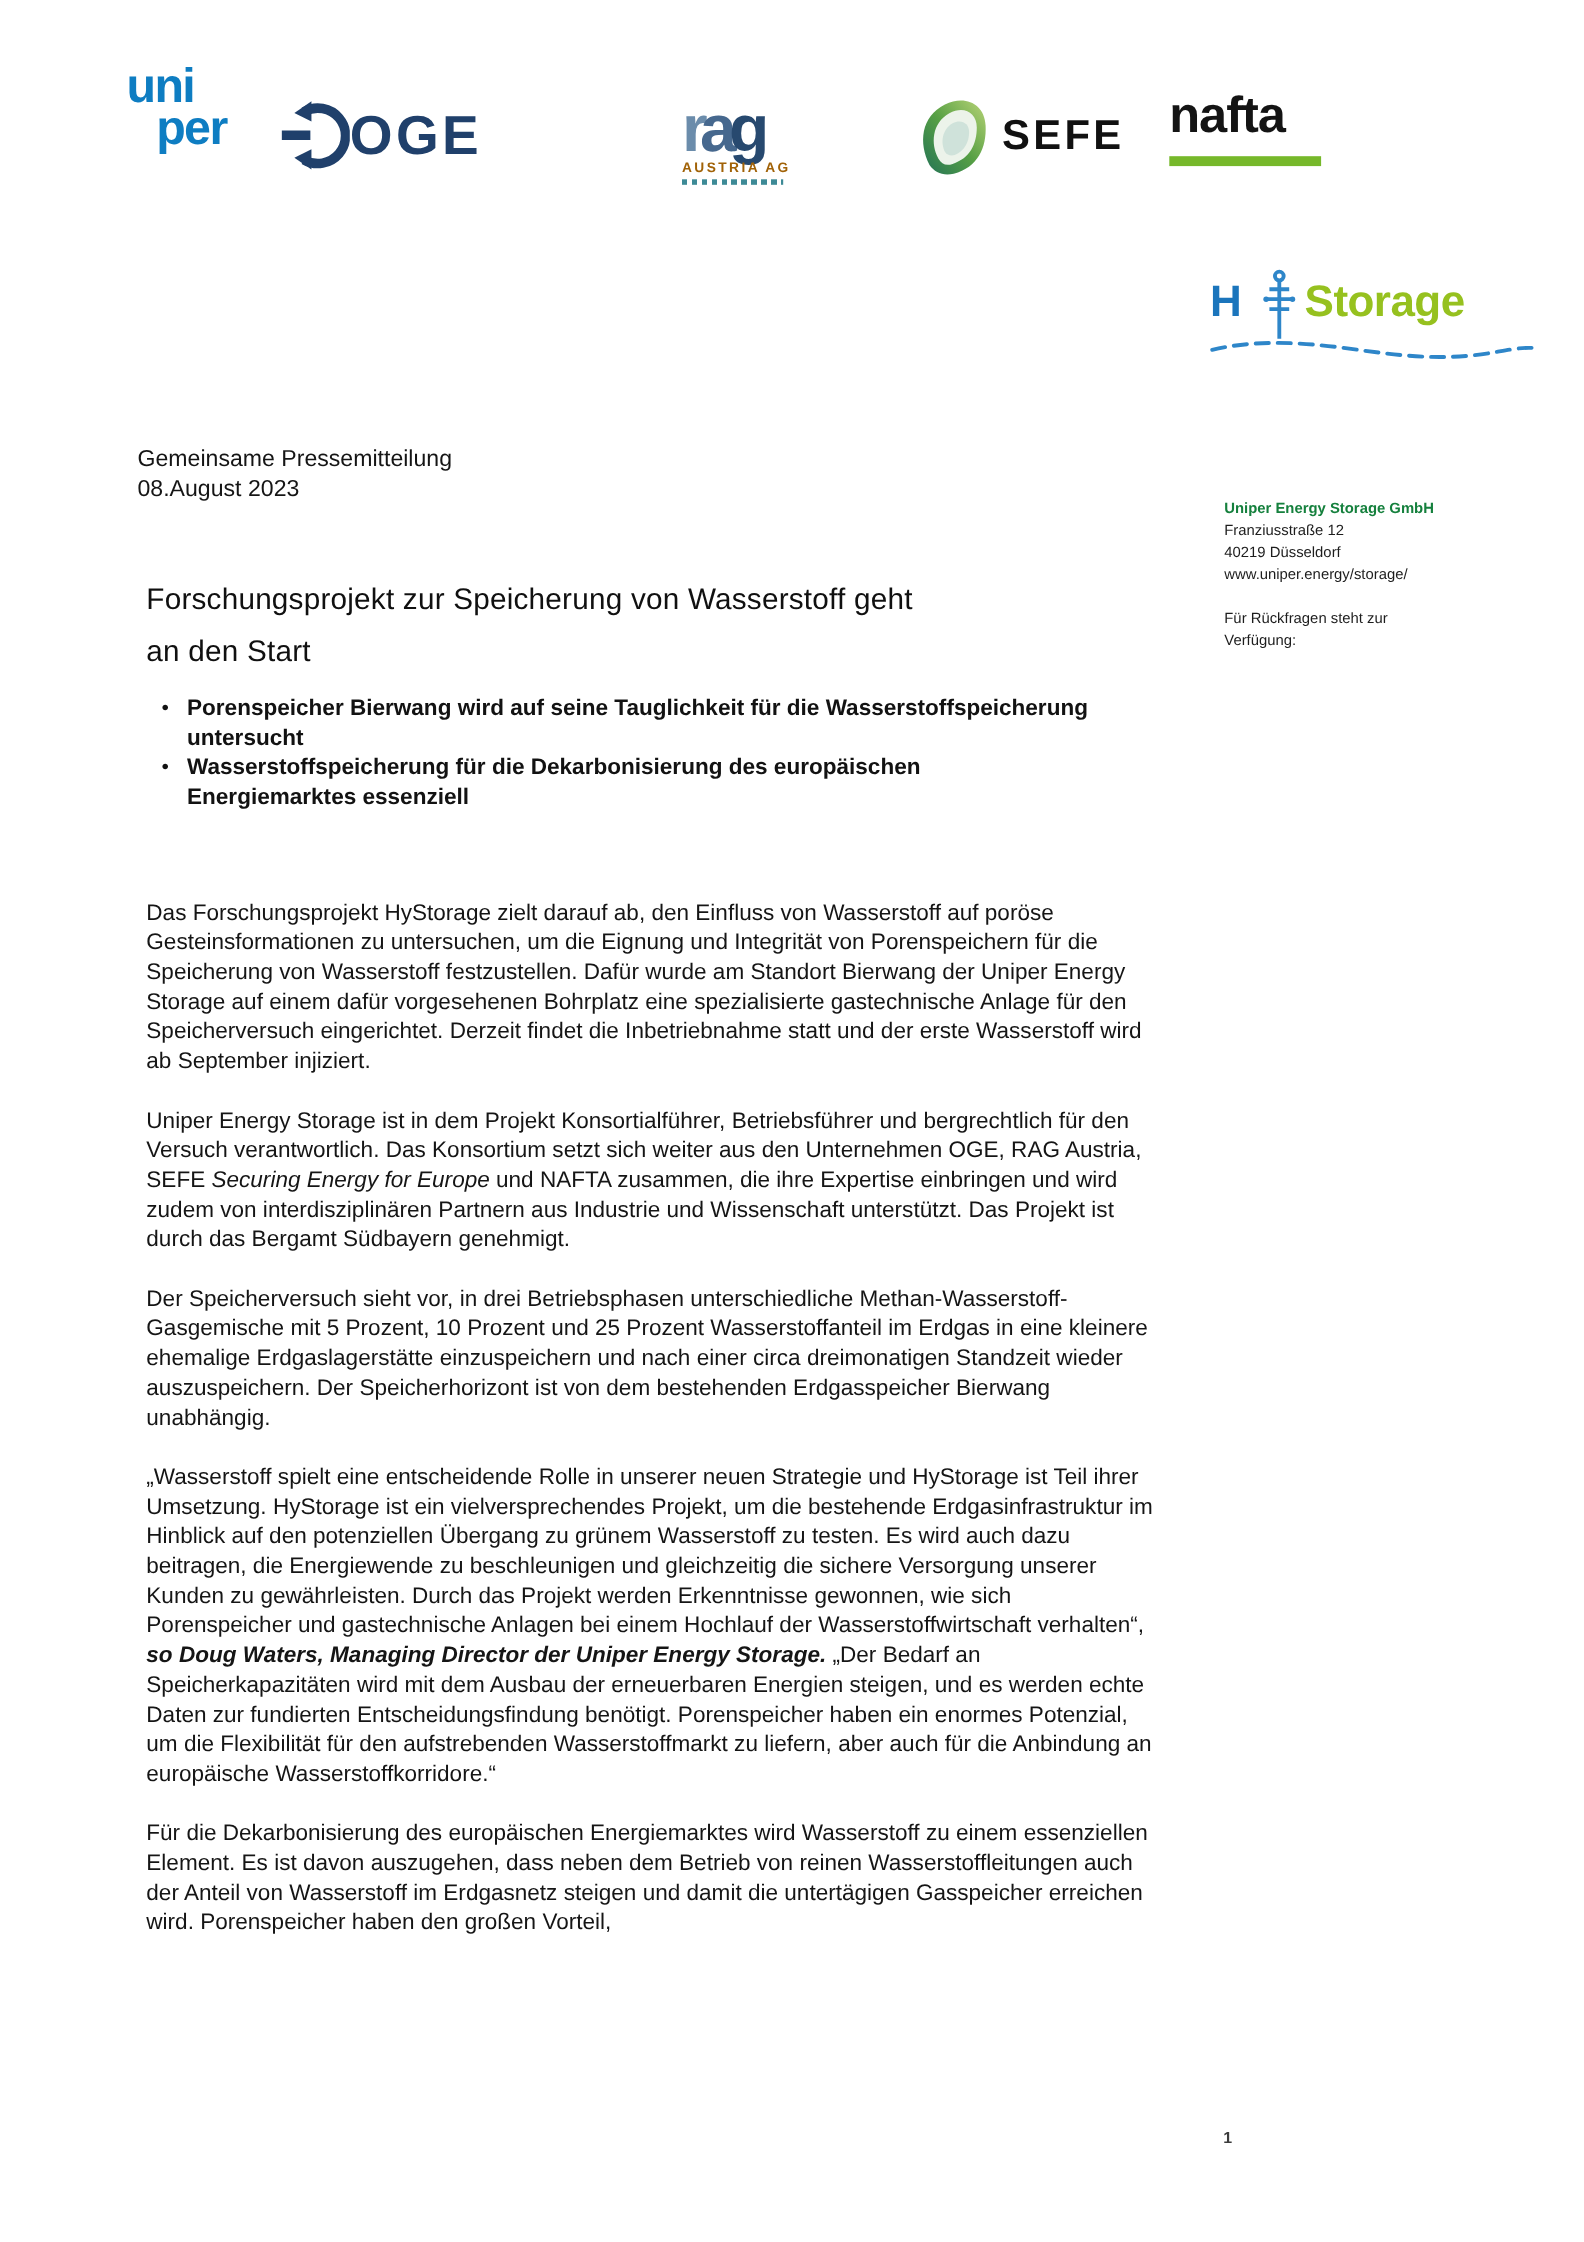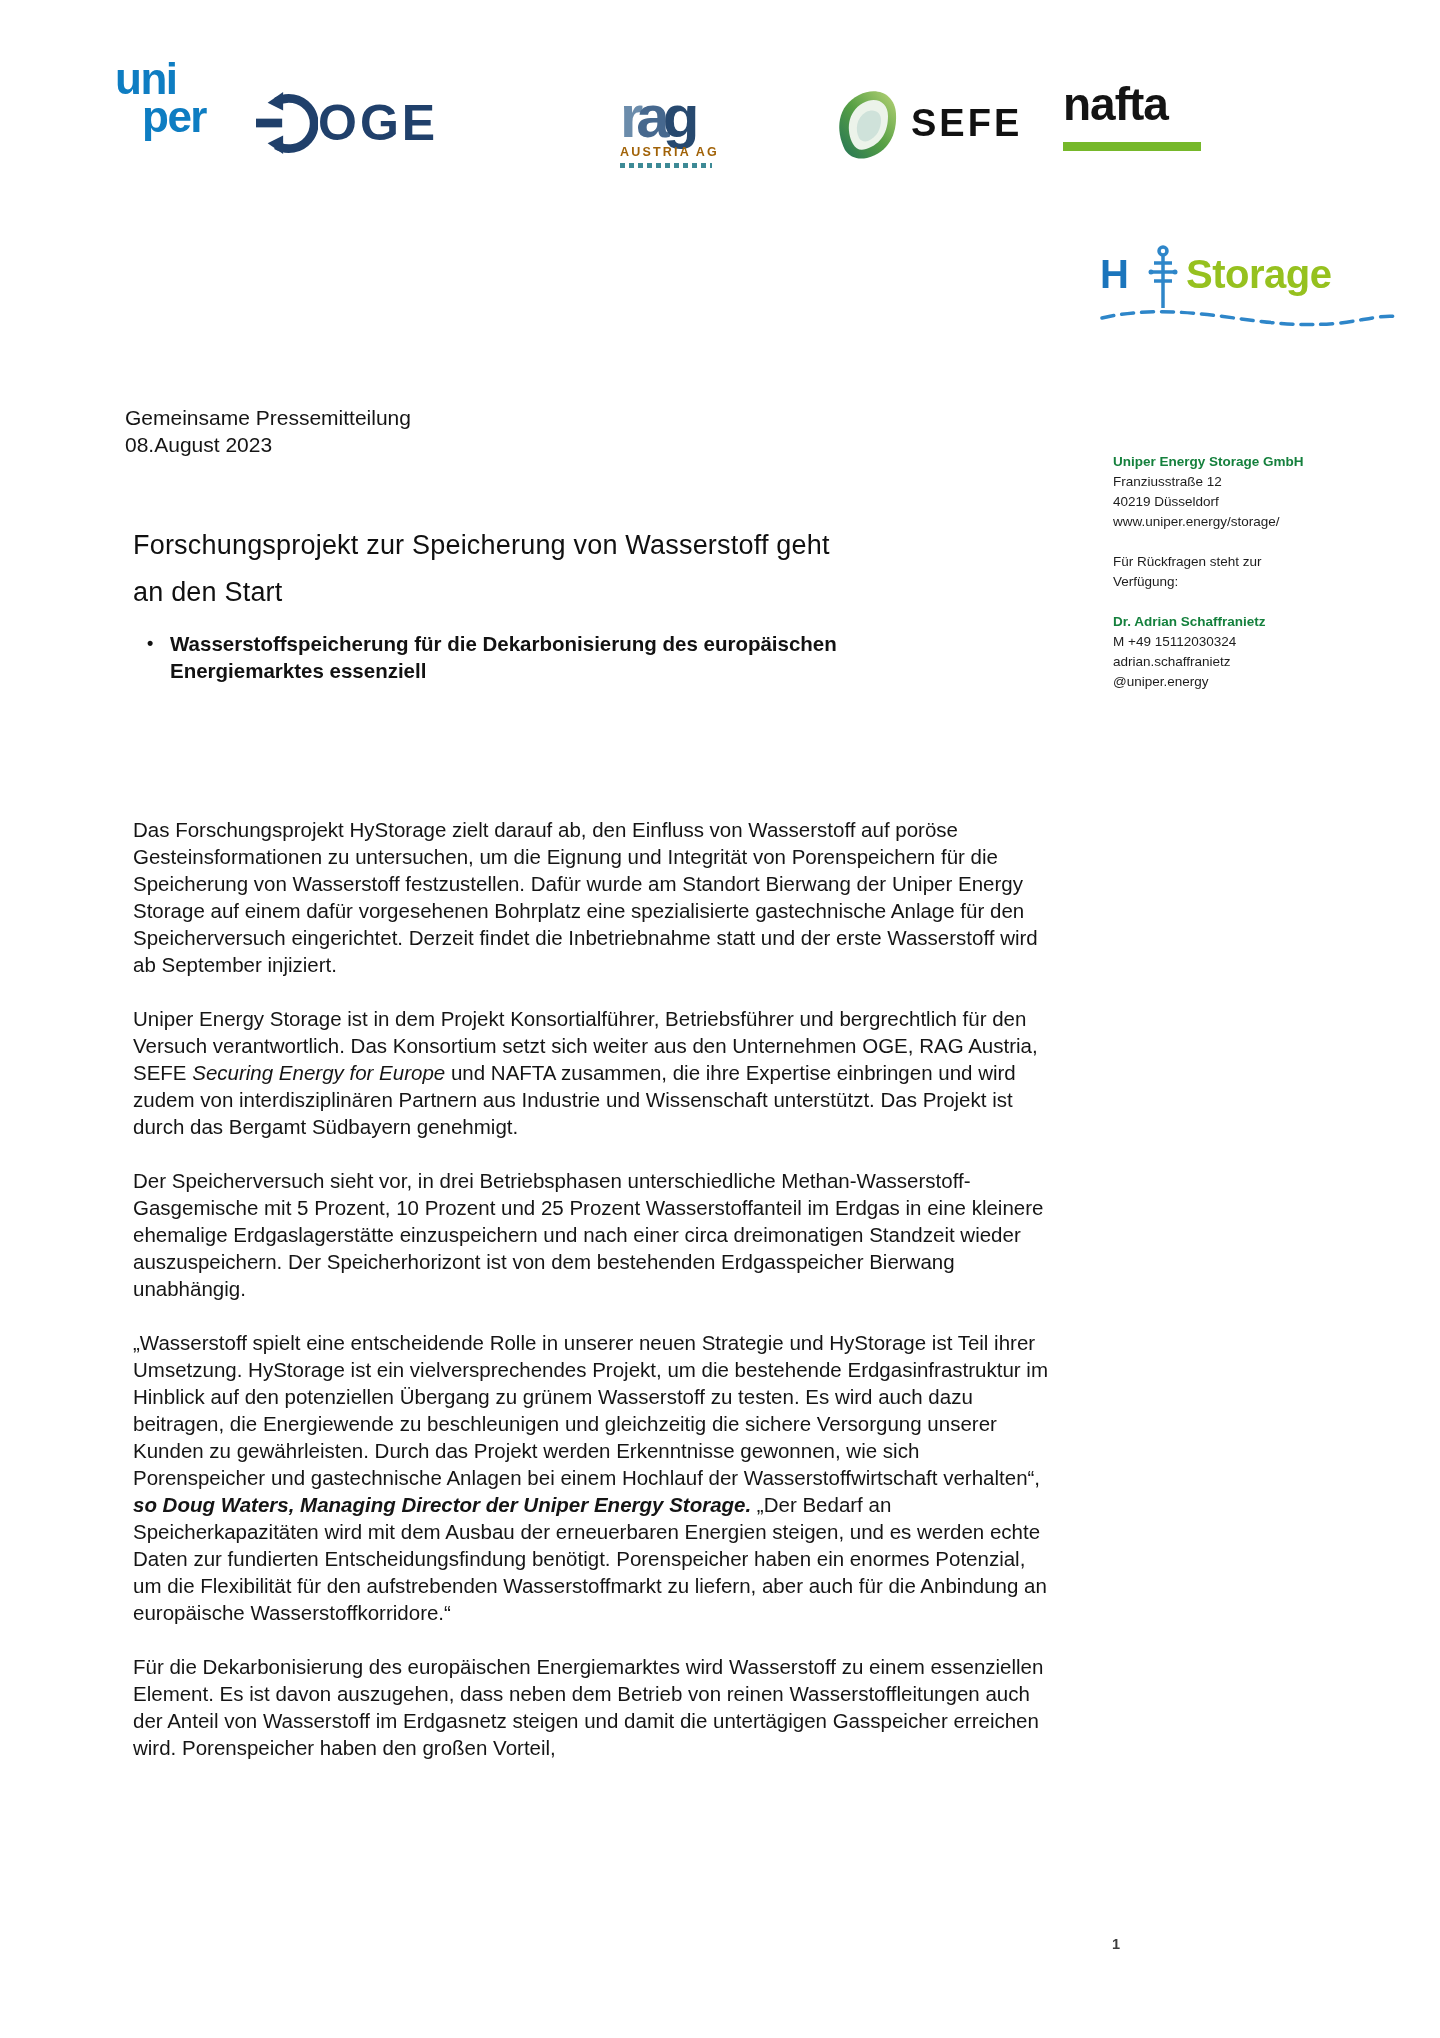--- a/index.html
+++ b/index.html
@@ -145,31 +145,26 @@
 </div>
 
 <aside class="abs sidebar">
   <div class="grp">
     <div class="b">Uniper Energy Storage GmbH</div>
     <div>Franziusstraße 12</div>
     <div>40219 Düsseldorf</div>
     <div>www.uniper.energy/storage/</div>
   </div>
   <div class="grp narrow">Für Rückfragen steht zur Verfügung:</div>
-  <div class="grp">
-    <div class="b">Dr. Adrian Schaffranietz</div>
-    <div>M +49 15112030324</div>
-    <div>adrian.schaffranietz</div>
-    <div>@uniper.energy</div>
-  </div>
 </aside>
 
 <h1 class="abs title" style="margin:0;">Forschungsprojekt zur Speicherung von Wasserstoff geht an den Start</h1>
 
 <ul class="abs bullets">
+  <li>Porenspeicher Bierwang wird auf seine Tauglichkeit für die Wasserstoffspeicherung untersucht</li>
   <li>Wasserstoffspeicherung für die Dekarbonisierung des europäischen Energiemarktes essenziell</li>
 </ul>
 
 <main class="abs bodycol">
   <p>Das Forschungsprojekt HyStorage zielt darauf ab, den Einfluss von Wasserstoff auf poröse Gesteinsformationen zu untersuchen, um die Eignung und Integrität von Porenspeichern für die Speicherung von Wasserstoff festzustellen. Dafür wurde am Standort Bierwang der Uniper Energy Storage auf einem dafür vorgesehenen Bohrplatz eine spezialisierte gastechnische Anlage für den Speicherversuch eingerichtet. Derzeit findet die Inbetriebnahme statt und der erste Wasserstoff wird ab September injiziert.</p>
   <p><span>Uniper Energy Storage ist in dem Projekt Konsortialführer, Betriebsführer und bergrechtlich für den Versuch verantwortlich. Das Konsortium setzt sich weiter aus den Unternehmen OGE, RAG Austria, SEFE </span><span class="it">Securing Energy for Europe</span><span> und NAFTA zusammen, die ihre Expertise einbringen und wird zudem von interdisziplinären Partnern aus Industrie und Wissenschaft unterstützt. Das Projekt ist durch das Bergamt Südbayern genehmigt.</span></p>
   <p>Der Speicherversuch sieht vor, in drei Betriebsphasen unterschiedliche Methan-Wasserstoff-Gasgemische mit 5 Prozent, 10 Prozent und 25 Prozent Wasserstoffanteil im Erdgas in eine kleinere ehemalige Erdgaslagerstätte einzuspeichern und nach einer circa dreimonatigen Standzeit wieder auszuspeichern. Der Speicherhorizont ist von dem bestehenden Erdgasspeicher Bierwang unabhängig.</p>
   <p><span>„Wasserstoff spielt eine entscheidende Rolle in unserer neuen Strategie und HyStorage ist Teil ihrer Umsetzung. HyStorage ist ein vielversprechendes Projekt, um die bestehende Erdgasinfrastruktur im Hinblick auf den potenziellen Übergang zu grünem Wasserstoff zu testen. Es wird auch dazu beitragen, die Energiewende zu beschleunigen und gleichzeitig die sichere Versorgung unserer Kunden zu gewährleisten. Durch das Projekt werden Erkenntnisse gewonnen, wie sich Porenspeicher und gastechnische Anlagen bei einem Hochlauf der Wasserstoffwirtschaft verhalten“, </span><span class="bi">so Doug Waters, Managing Director der Uniper Energy Storage.</span><span> „Der Bedarf an Speicherkapazitäten wird mit dem Ausbau der erneuerbaren Energien steigen, und es werden echte Daten zur fundierten Entscheidungsfindung benötigt. Porenspeicher haben ein enormes Potenzial, um die Flexibilität für den aufstrebenden Wasserstoffmarkt zu liefern, aber auch für die Anbindung an europäische Wasserstoffkorridore.“</span></p>
   <p>Für die Dekarbonisierung des europäischen Energiemarktes wird Wasserstoff zu einem essenziellen Element. Es ist davon auszugehen, dass neben dem Betrieb von reinen Wasserstoffleitungen auch der Anteil von Wasserstoff im Erdgasnetz steigen und damit die untertägigen Gasspeicher erreichen wird. Porenspeicher haben den großen Vorteil,</p>
 </main>

